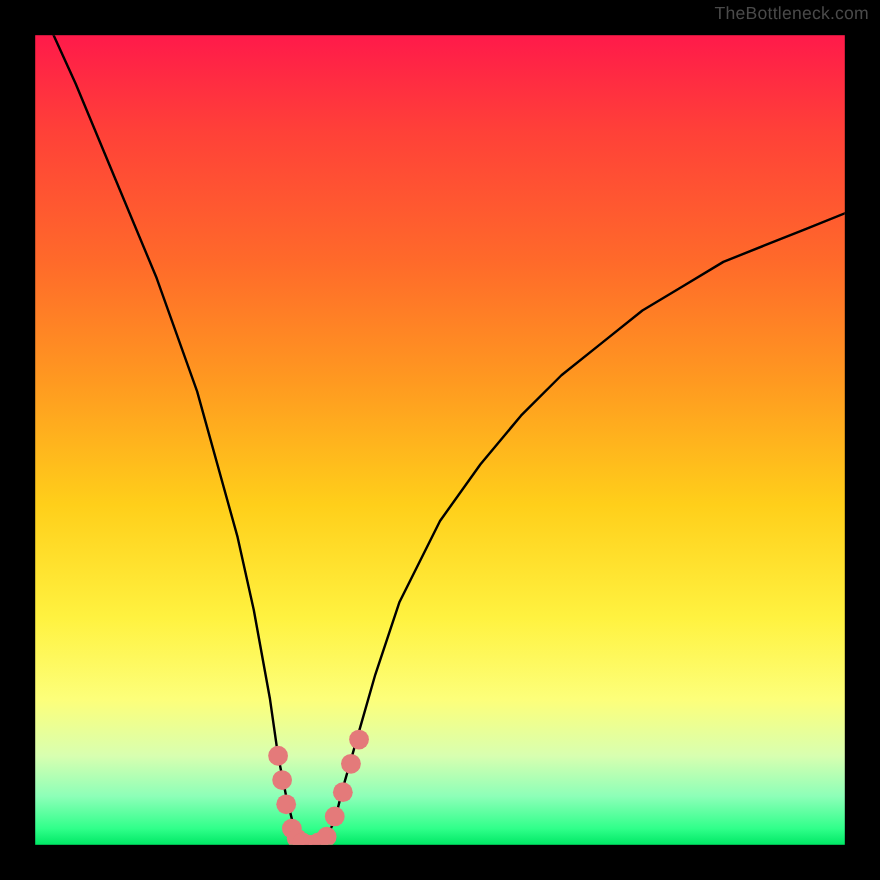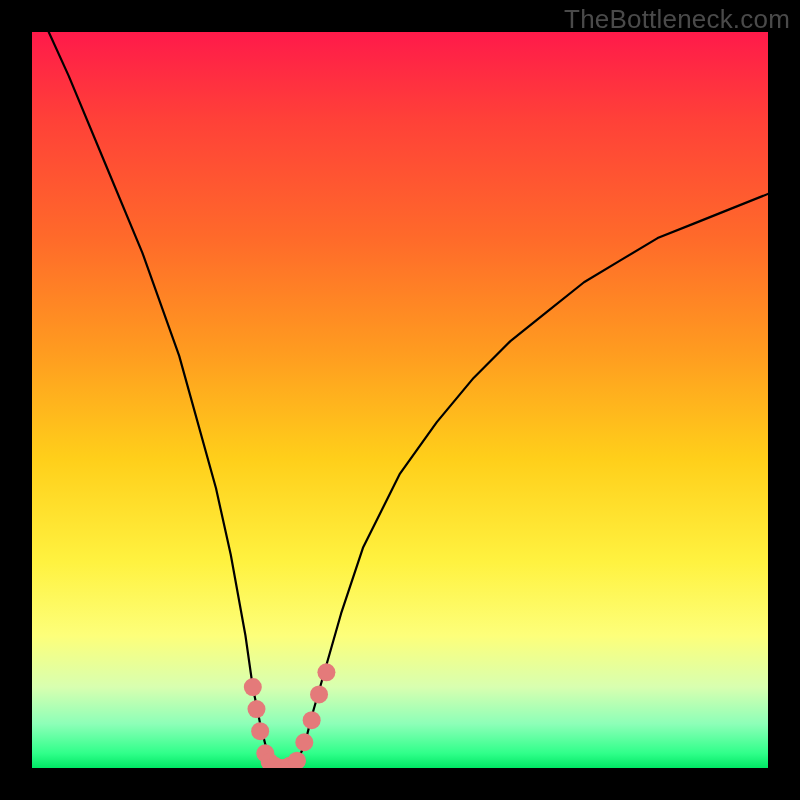--- a/index.html
+++ b/index.html
@@ -38,21 +38,21 @@
       #8dffb8 94%,
       #30ff8a 98%,
       #00e865 100%
     );
   }
   .watermark {
     position: absolute;
     top: 4px;
     right: 10px;
     font-family: Arial, Helvetica, sans-serif;
-    font-size: 26px;
+    font-size: 16px;
     color: #4a4a4a;
     letter-spacing: 0.2px;
     user-select: none;
   }
   svg.curve {
     position: absolute;
     top: 0;
     left: 0;
   }
 </style>

